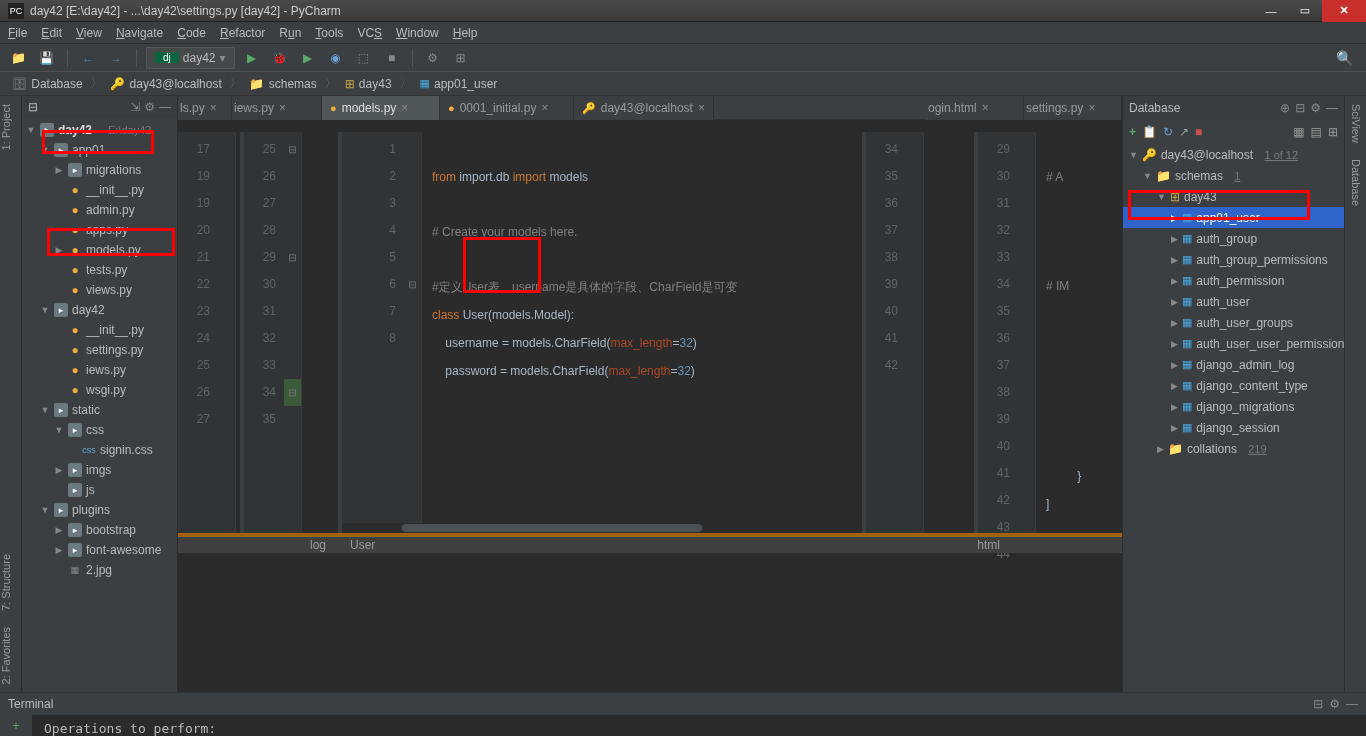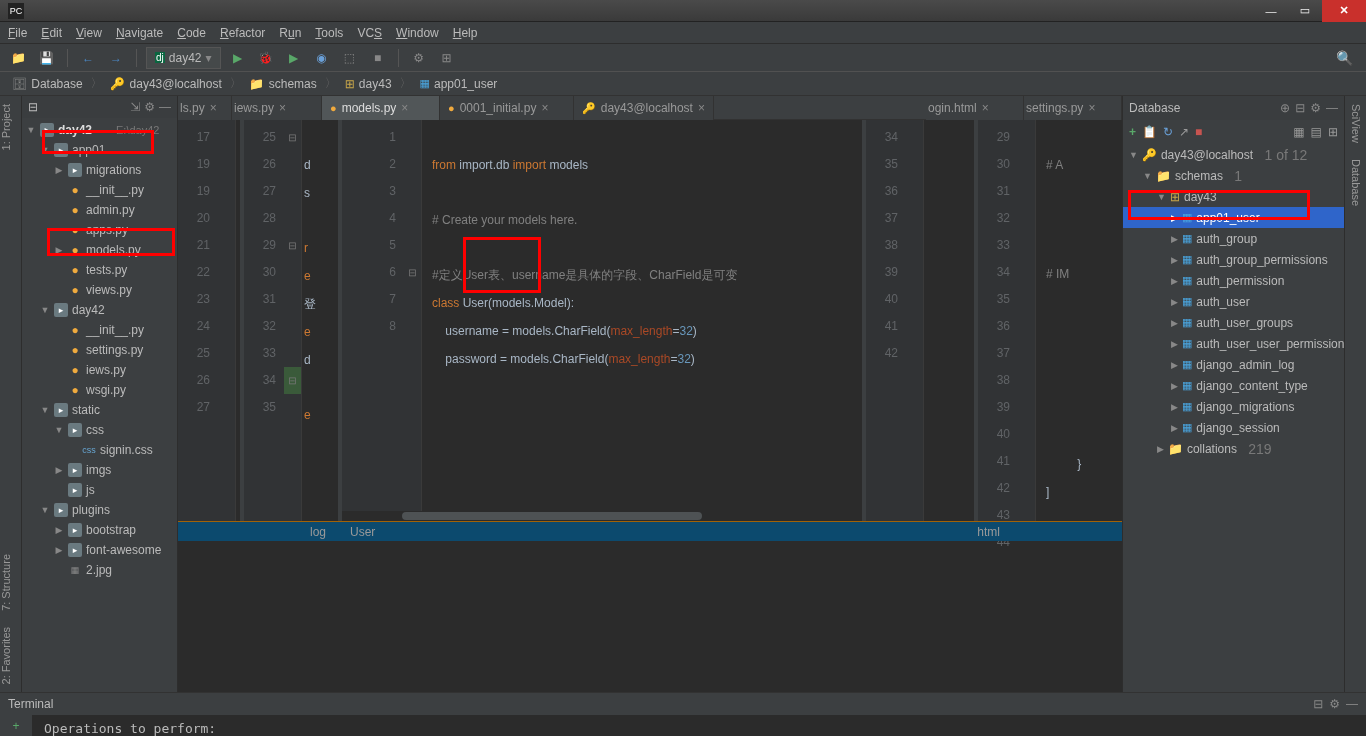--- a/index.html
+++ b/index.html
@@ -11,21 +11,21 @@
 .titlebar .win-btn { width: 34px; height: 22px; display: flex; align-items: center; justify-content: center; color: #eee; font-size: 11px; }
 .titlebar .win-close { background: #c9302c; color: #fff; width: 44px; font-weight: bold; }
 
 .menubar { height: 22px; background: #3c3f41; display: flex; align-items: center; padding-left: 8px; gap: 14px; border-bottom: 1px solid #2d2d2d; }
 .menubar span { color: #bbb; cursor: default; }
 .menubar span u { text-decoration: underline; }
 
 .toolbar { height: 28px; background: #3c3f41; display: flex; align-items: center; padding-left: 8px; gap: 6px; border-bottom: 1px solid #515151; }
 .toolbar .tbtn { width: 22px; height: 22px; display: flex; align-items: center; justify-content: center; color: #999; }
 .toolbar .runconf { background: #45494a; border: 1px solid #555; padding: 2px 8px; display: flex; align-items: center; gap: 4px; height: 22px; }
-.toolbar .runconf .dj { background: #0a6640; color: #fff; padding: 0 1px; font-size: 10px; text-align: center; }
+.toolbar .runconf .dj { background: #0a6640; color: #fff; padding: 0 8px; font-size: 10px; text-align: center; }
 .toolbar .play { color: #59a869; }
 .toolbar .crawl { color: #59a869; }
 .toolbar .search-right { margin-left: auto; margin-right: 10px; }
 .toolbar .sep { width: 1px; height: 18px; background: #555; margin: 0 3px; }
 
 .breadcrumb { height: 24px; background: #3c3f41; display: flex; align-items: center; padding-left: 8px; gap: 4px; border-bottom: 1px solid #323232; }
 .breadcrumb .bc-item { display: flex; align-items: center; gap: 4px; padding: 0 4px; color: #bbb; }
 .breadcrumb .bc-sep { color: #666; }
 .breadcrumb .db-icon { color: #888; }
 .breadcrumb .fold-icon { color: #87939a; }
@@ -43,79 +43,80 @@
 .project-panel .panel-head .icons { margin-left: auto; display: flex; gap: 4px; color: #888; }
 .tree { padding: 2px 0; }
 .tree-item { display: flex; align-items: center; height: 20px; gap: 4px; color: #bbb; white-space: nowrap; cursor: default; }
 .tree-item .arrow { width: 10px; text-align: center; color: #888; font-size: 9px; }
 .tree-item .ficon { width: 14px; height: 14px; display: inline-flex; align-items: center; justify-content: center; font-size: 9px; }
 .ficon.fold { background: #6a7a80; color: #fff; border-radius: 2px; }
 .ficon.py { color: #f0aa3e; font-size: 12px; }
 .ficon.css { color: #67a5d1; font-size: 9px; }
 .ficon.img { color: #888; }
 .tree-item.proj { font-weight: bold; color: #ddd; }
-.tree-item .path { font-weight: normal; color: #787878; margin-left: 20px; font-size: 11px; }
+.tree-item .path { font-weight: normal; color: #787878; margin-left: 12px; font-size: 11px; }
 .hl-red { border: 3px solid #ff0000; position: absolute; pointer-events: none; z-index: 50; }
 
 .editor-area { flex: 1; display: flex; position: relative; background: #2b2b2b; }
 .editor-tabs { position: absolute; top: 0; left: 0; right: 0; height: 24px; background: #3c3f41; display: flex; border-bottom: 1px solid #323232; }
 .etab { display: flex; align-items: center; padding: 0 8px; gap: 5px; color: #999; border-right: 1px solid #323232; background: #3c3f41; font-size: 12px; height: 24px; }
 .etab.partial { padding-left: 2px; }
 .etab.active { background: #515658; color: #ddd; }
 .etab .close { color: #888; font-size: 12px; }
 .etab .eicon { font-size: 11px; }
 
-.split { position: relative; top: 24px; height: 421px; display: flex; width: 100%; justify-content: space-between; }
+.split { position: relative; top: 36px; height: 421px; display: flex; width: 100%; justify-content: space-between; }
 .split-col { position: relative; background: #2b2b2b; display: flex; }
 .gutter { width: 40px; background: #313335; color: #606366; text-align: right; padding-right: 8px; padding-top: 4px; font-family: Consolas, monospace; font-size: 13px; line-height: 27px; }
 .gutter-wide { width: 62px; }
 .fold-gutter { width: 18px; background: #313335; border-right: 1px solid #3a3a3a; padding-top: 4px; }
 .fold-gutter .fm { color: #787878; font-size: 10px; text-align: center; line-height: 27px; height: 27px; }
 .code { flex: 1; padding: 4px 10px; font-family: Consolas, monospace; font-size: 13px; line-height: 27px; color: #a9b7c6; white-space: pre; overflow: hidden; }
 .kw { color: #cc7832; }
 .com { color: #808080; }
 .par { color: #aa4926; }
 .num { color: #6897bb; }
 .fn { color: #ffc66d; }
 .vsplit { width: 4px; background: #3c3f41; cursor: col-resize; }
 .clip-left { overflow: hidden; }
 
-.crumbbar { position: absolute; bottom: 0; left: 0; right: 0; height: 20px; background: #0c4a6e; display: flex; align-items: center; border-top: 1px solid #a16207; margin-top: 44px; }
+.crumbbar { position: absolute; bottom: 0; left: 0; right: 0; height: 20px; background: #404040; display: flex; align-items: center; border-top: 4px solid #a16207; margin-top: 44px; }
 .crumbbar span { padding: 0 12px; color: #999; }
 .hscroll { position: absolute; bottom: 20px; left: 0; right: 0; height: 10px; background: #2b2b2b; }
 .hscroll .thumb { position: absolute; height: 8px; background: #4e5254; border-radius: 4px; top: 1px; }
 
 .db-panel { width: 222px; background: #3c3f41; border-left: 1px solid #2d2d2d; display: flex; flex-direction: column; }
 .db-panel .panel-head { height: 24px; display: flex; align-items: center; padding: 0 6px; background: #3a3d3f; }
 .db-panel .panel-head .icons { margin-left: auto; display: flex; gap: 5px; color: #888; }
 .db-toolbar { height: 24px; display: flex; align-items: center; gap: 6px; padding: 0 6px; }
 .db-toolbar .plus { color: #59a869; font-weight: bold; }
 .db-toolbar .refresh { color: #6aa0d8; }
 .db-toolbar .stop { color: #c75450; }
 .db-toolbar span { color: #999; font-size: 12px; }
 .db-tree { flex: 1; overflow: hidden; }
 .db-item { display: flex; align-items: center; height: 21px; gap: 4px; padding-left: 6px; color: #bbb; white-space: nowrap; }
 .db-item.sel { background: #2f65ca; color: #fff; }
-.db-item .cnt { color: #787878; font-size: 14px; }
+.db-item .cnt { color: #787878; font-size: 11px; text-decoration: underline; }
 .table-icon { color: #4aa6e0; font-size: 11px; }
 .key-icon { color: #baa04b; }
 
 .terminal-panel { height: 78px; background: #2b2b2b; border-top: 1px solid #323232; display: flex; flex-direction: column; }
 .terminal-panel .thead { height: 22px; background: #3c3f41; display: flex; align-items: center; padding: 0 8px; color: #bbb; }
 .terminal-panel .thead .ticons { margin-left: auto; display: flex; gap: 6px; color: #888; }
 .terminal-panel .tbody { flex: 1; display: flex; }
 .terminal-panel .tside { width: 32px; background: #3c3f41; display: flex; flex-direction: column; align-items: center; padding-top: 4px; gap: 4px; }
 .terminal-panel .tside .plus { color: #59a869; }
 .terminal-panel .tout { flex: 1; padding: 6px 12px; font-family: Consolas, monospace; font-size: 13px; color: #bbb; }
 </style>
 </head>
 <body>
 
 <div class="titlebar">
   <span class="pc-icon">PC</span>
+  <span>day42 [E:\day42] - ...\day42\settings.py [day42] - PyCharm</span>
   <div class="win-controls">
     <div class="win-btn">—</div>
     <div class="win-btn">▭</div>
     <div class="win-btn win-close">✕</div>
   </div>
 </div>
 
 <div class="menubar">
   <span><u>F</u>ile</span>
   <span><u>E</u>dit</span>
@@ -381,32 +382,20 @@
           <div class="fm">⊟</div>
             <div class="fm"></div>
             <div class="fm"></div>
             <div class="fm"></div>
             <div class="fm">⊟</div>
             <div class="fm"></div>
             <div class="fm"></div>
             <div class="fm"></div>
             <div class="fm"></div>
             <div class="fm" style="background:#3a5a3a">⊟</div>
-        </div>
-        <div class="code" style="padding-left:2px;width:36px">
-<span>d</span>
-<span>s</span>
-
-<span class="kw">r</span>
-<span class="kw">e</span>
-<span>登</span>
-<span class="kw">e</span>
-<span>d</span>
-
-<span class="kw">e</span>
         </div>
       </div>
       <div class="vsplit"></div>
 
       <div class="split-col" style="width:520px">
         <div class="gutter gutter-wide">
           <div>1</div>
             <div>2</div>
             <div>3</div>
             <div>4</div>

